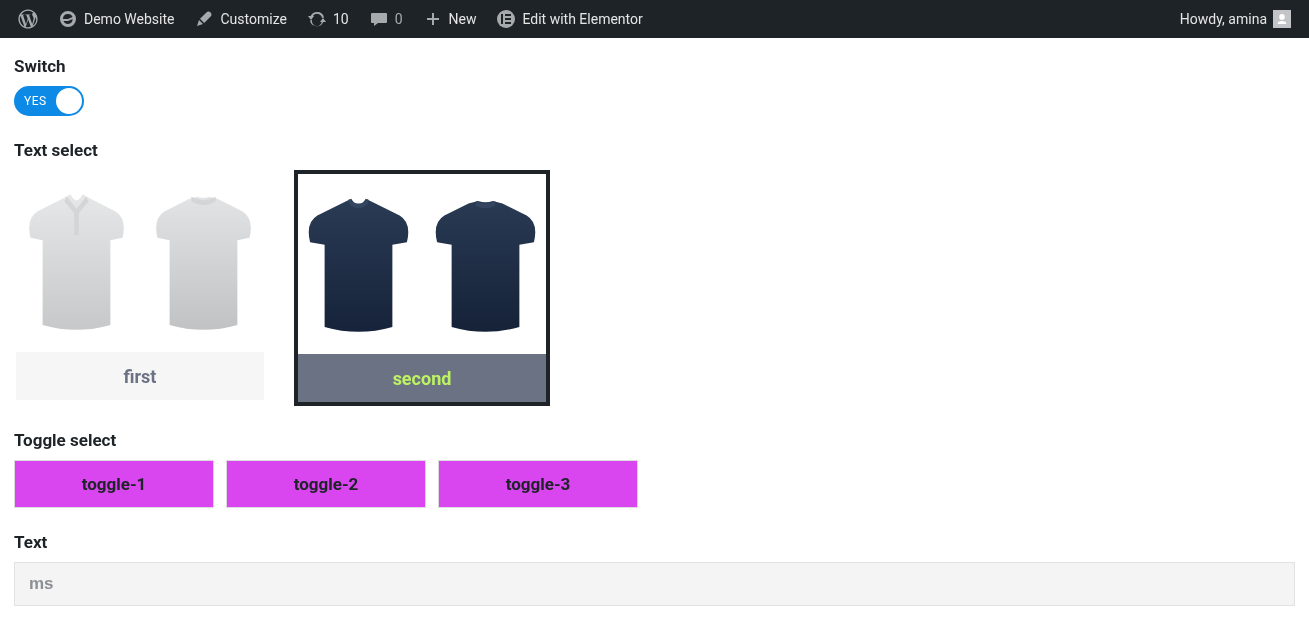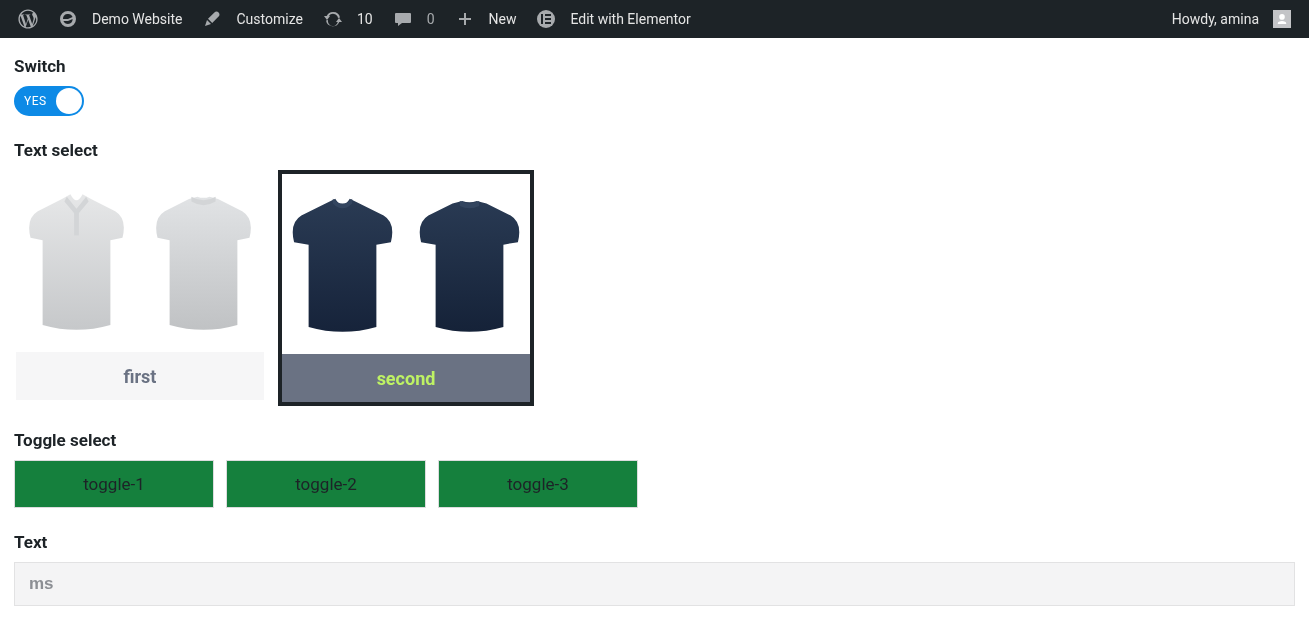--- a/index.html
+++ b/index.html
@@ -18,21 +18,21 @@
     align-items: center;
     color: #f0f0f1;
     font-size: 14px;
     padding: 0 8px;
   }
   .adminbar-left { display: flex; align-items: center; flex: 1; }
   .adminbar-right { display: flex; align-items: flex-start; gap: 8px; }
   .adminbar-item {
     display: flex;
     align-items: center;
-    gap: 14px;
+    gap: 6px;
     padding: 0 10px;
     height: 38px;
     cursor: pointer;
     color: #e5e5e5;
   }
   .adminbar-icon {
     width: 20px; height: 20px;
     display: inline-flex; align-items: center; justify-content: center;
     color: #a7aaad;
   }
@@ -70,21 +70,21 @@
   }
   .switch-knob {
     position: absolute;
     right: 2px; top: 2px;
     width: 26px; height: 26px;
     border-radius: 50%;
     background: #fff;
   }
 
   
-  .image-select-row { display: flex; gap: 12px; }
+  .image-select-row { display: flex; gap: 28px; }
   .image-card {
     width: 252px;
     cursor: pointer;
     display: flex; flex-direction: column;
     border: 2px solid transparent;
   }
   .image-card.selected {
     border: 4px solid #1d2327;
     width: 256px;
   }
@@ -109,23 +109,23 @@
     color: #bef264;
   }
 
   .shirt { height: 150px; }
 
   
   .toggle-row { display: flex; gap: 12px; }
   .toggle-btn {
     width: 200px; height: 48px;
     border: 1px solid #dcdcde;
-    background: #15803d;
+    background: #d946ef;
     display: flex; align-items: center; justify-content: center;
-    font-size: 17px; font-weight: 400;
+    font-size: 17px; font-weight: 700;
     color: #1d2327;
     cursor: pointer;
   }
 
   
   .text-input {
     width: 100%;
     height: 44px;
     background: #f4f4f5;
     border: 1px solid #e2e2e3;

